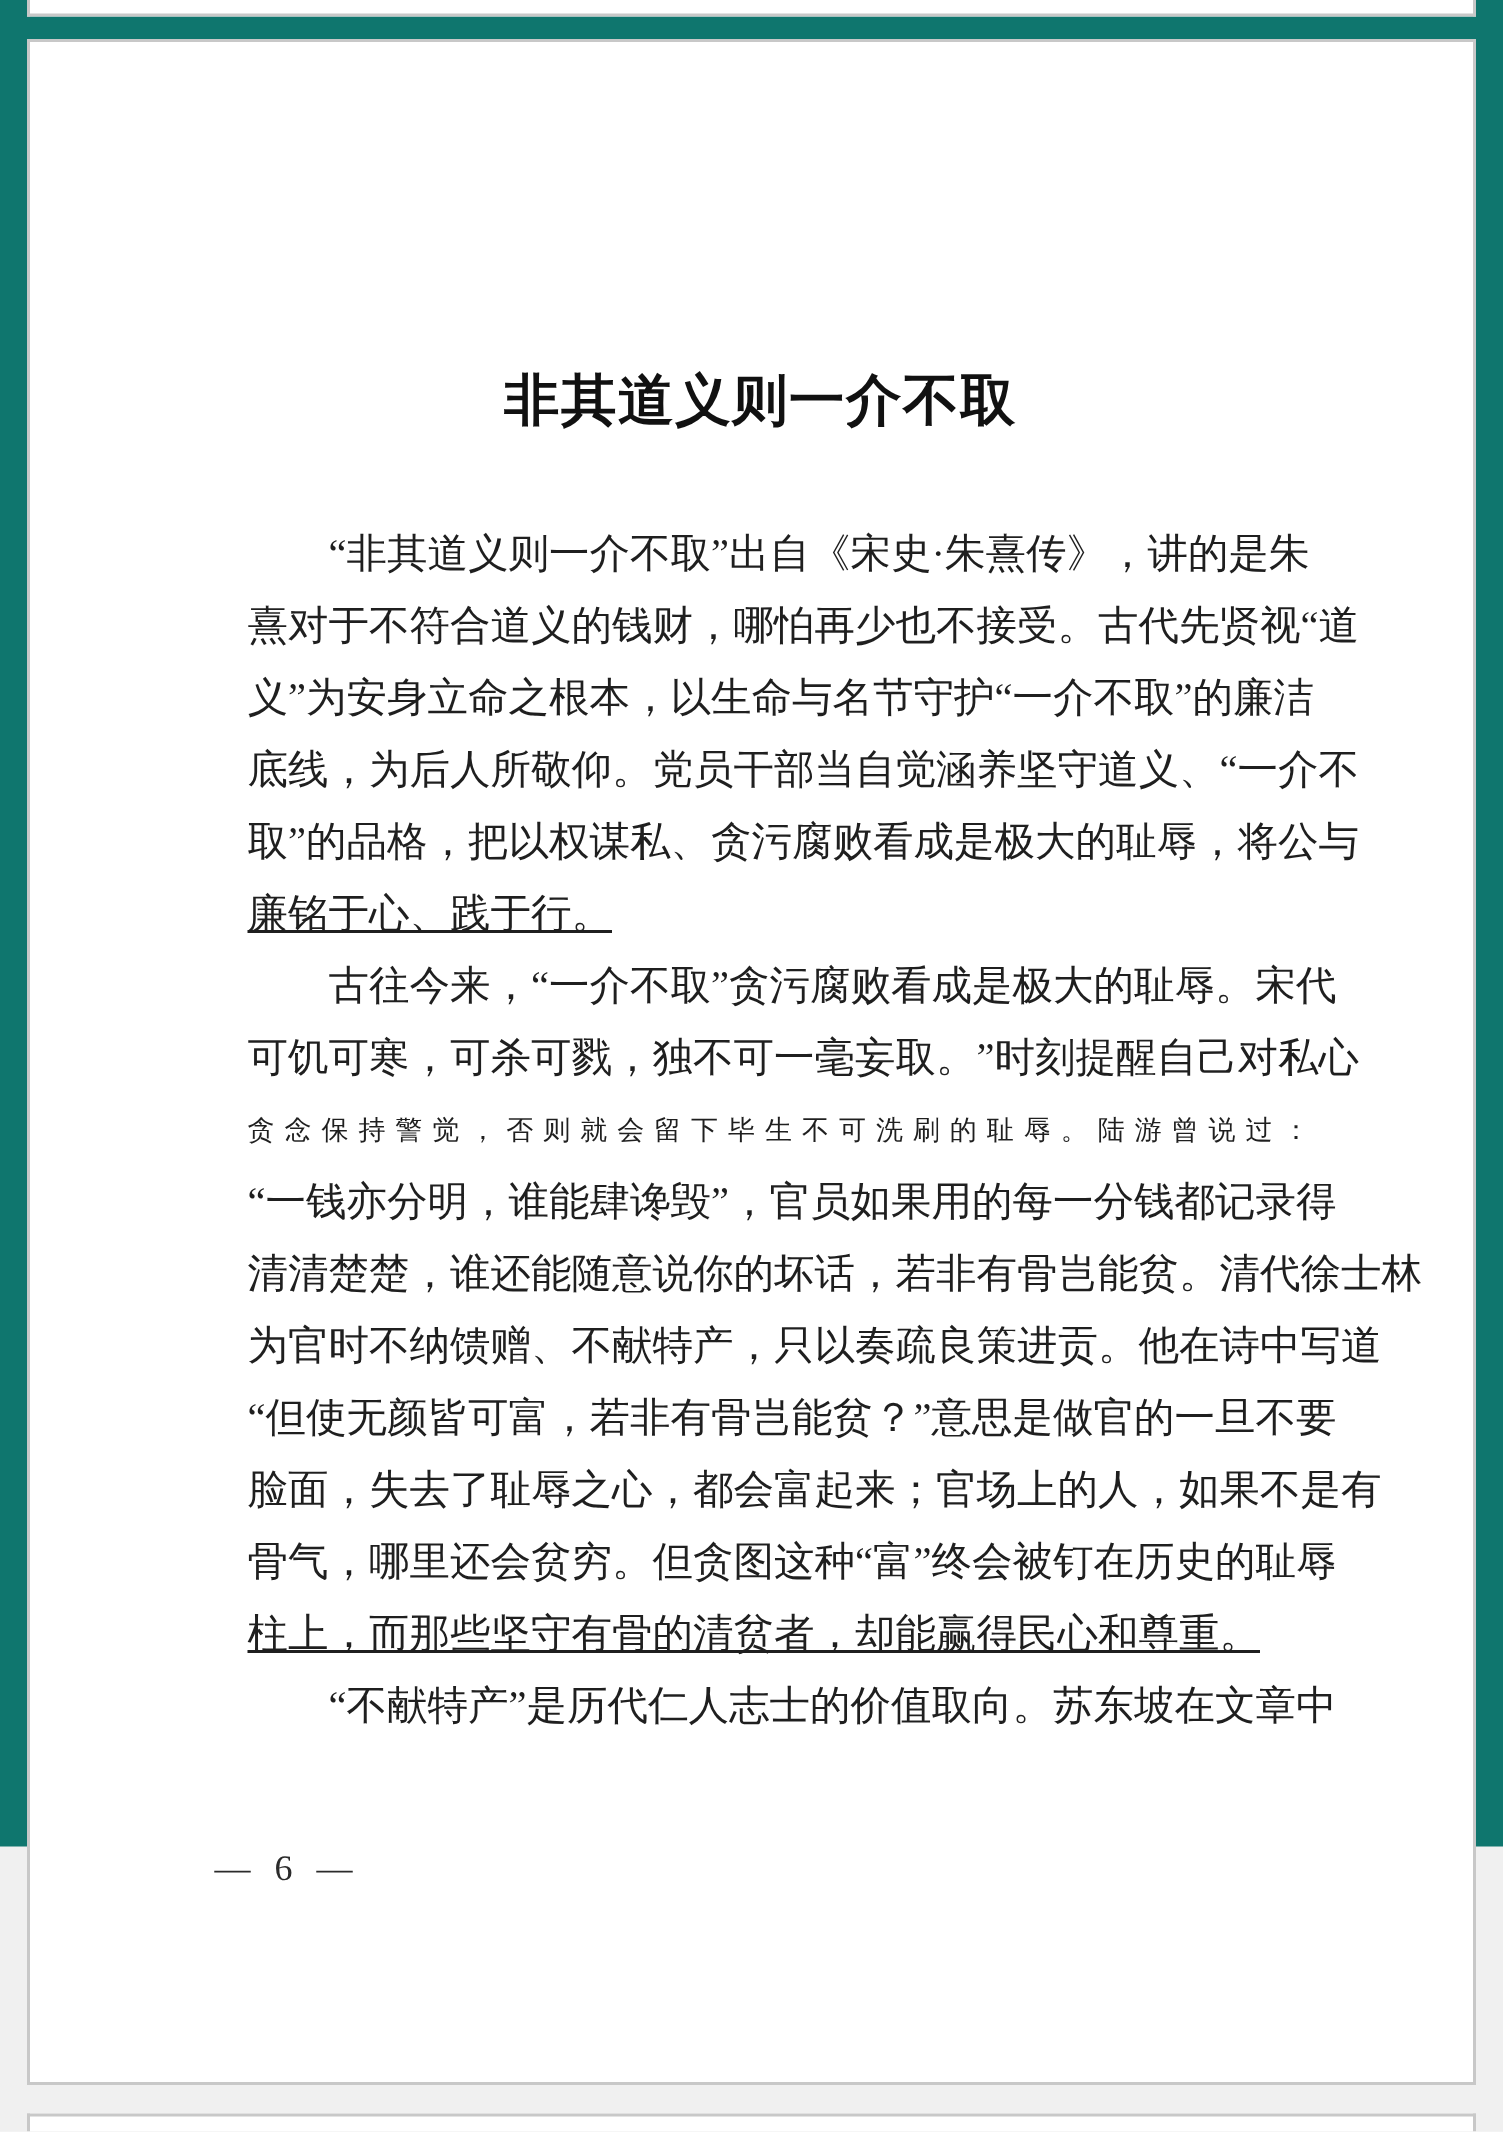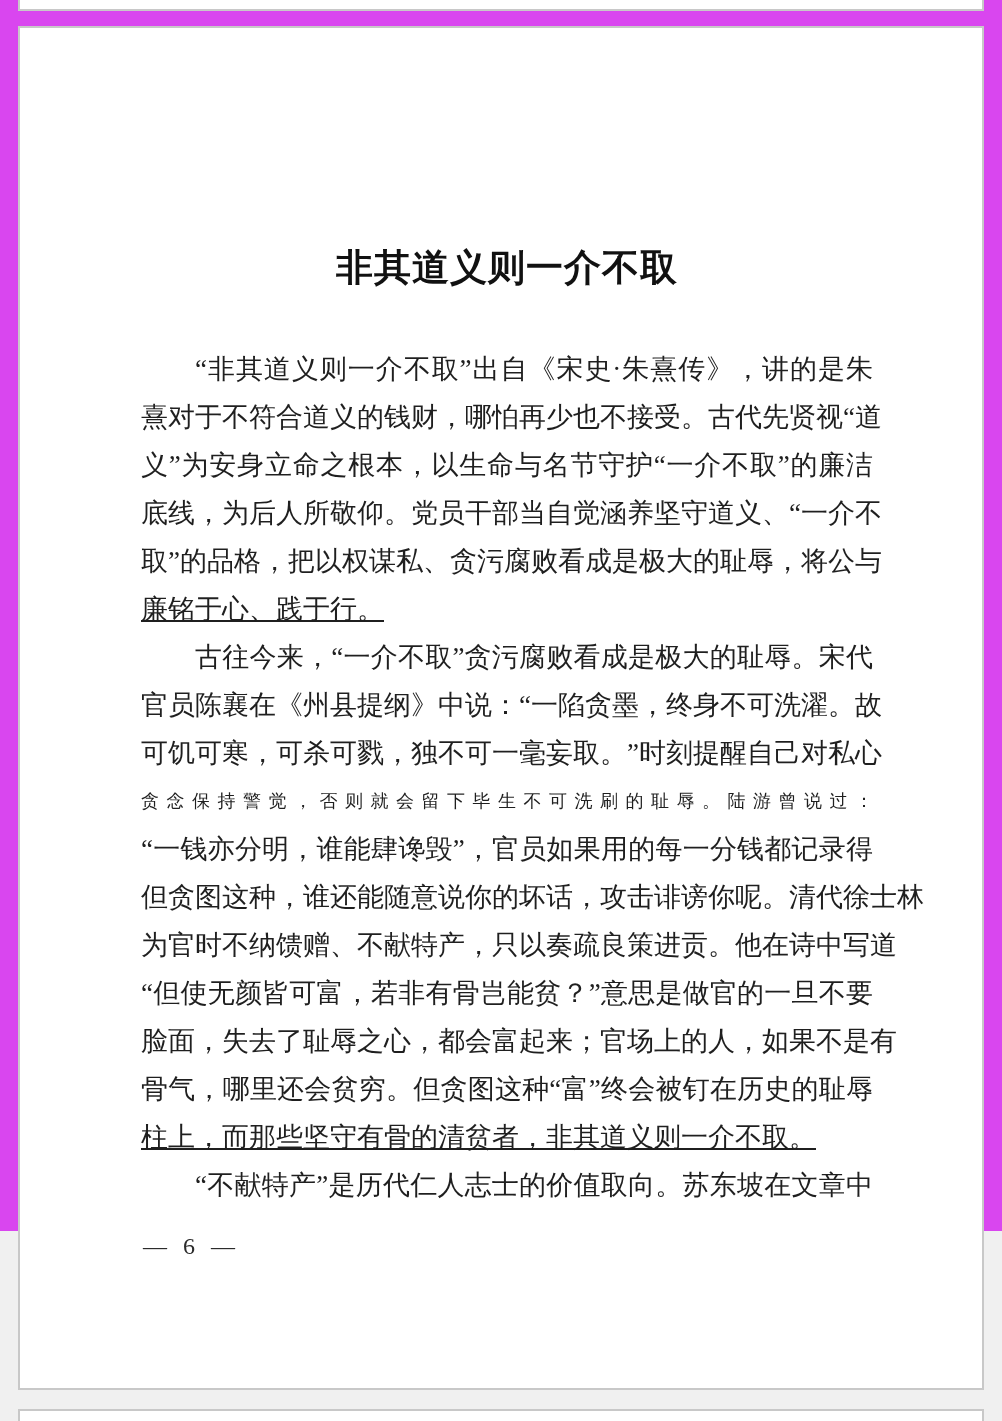--- a/index.html
+++ b/index.html
@@ -8,21 +8,21 @@
     width: 1002px;
     height: 1421px;
     background: #f0f0f0;
     overflow: hidden;
     font-family: "Liberation Serif", serif;
   }
   .viewer {
     position: relative;
     width: 1002px;
     height: 1231px;
-    background: #d946ef;
+    background: #0f766e;
   }
   .page-edge {
     position: absolute;
     left: 18px;
     width: 966px;
     background: #ffffff;
     border: 2px solid #c8c8c8;
     box-sizing: border-box;
   }
   .page-prev {
@@ -50,20 +50,21 @@
     margin: 215px 0 0 0;
     text-align: center;
     font-size: 37px;
     line-height: 50px;
     font-weight: bold;
     color: #111111;
     letter-spacing: 1px;
   }
   .body-text {
     margin-top: 52px;
+    margin-left: 24px;
   }
   .line {
     height: 48px;
     line-height: 48px;
     font-size: 27px;
     color: #1f1f1f;
     text-align: justify;
     text-align-last: justify;
     white-space: nowrap;
     overflow: visible;
@@ -102,30 +103,29 @@
     <div class="body-text">
 
       <div class="line first">“非其道义则一介不取”出自《宋史·朱熹传》，讲的是朱</div>
       <div class="line">熹对于不符合道义的钱财，哪怕再少也不接受。古代先贤视“道</div>
       <div class="line">义”为安身立命之根本，以生命与名节守护“一介不取”的廉洁</div>
       <div class="line">底线，为后人所敬仰。党员干部当自觉涵养坚守道义、“一介不</div>
       <div class="line">取”的品格，把以权谋私、贪污腐败看成是极大的耻辱，将公与</div>
       <div class="line para-end">廉铭于心、践于行。</div>
 
       <div class="line first">古往今来，“一介不取”贪污腐败看成是极大的耻辱。宋代</div>
-      <div class="line">官员陈襄在《州县提纲》中说：“一陷贪墨，终身不可洗濯。故</div>
       <div class="line">可饥可寒，可杀可戮，独不可一毫妄取。”时刻提醒自己对私心</div>
       <div class="line tight">贪念保持警觉，否则就会留下毕生不可洗刷的耻辱。陆游曾说过：</div>
       <div class="line">“一钱亦分明，谁能肆谗毁”，官员如果用的每一分钱都记录得</div>
-      <div class="line">但贪图这种，谁还能随意说你的坏话，攻击诽谤你呢。清代徐士林</div>
+      <div class="line">清清楚楚，谁还能随意说你的坏话，若非有骨岂能贫。清代徐士林</div>
       <div class="line">为官时不纳馈赠、不献特产，只以奏疏良策进贡。他在诗中写道</div>
       <div class="line">“但使无颜皆可富，若非有骨岂能贫？”意思是做官的一旦不要</div>
       <div class="line">脸面，失去了耻辱之心，都会富起来；官场上的人，如果不是有</div>
       <div class="line">骨气，哪里还会贫穷。但贪图这种“富”终会被钉在历史的耻辱</div>
-      <div class="line para-end">柱上，而那些坚守有骨的清贫者，非其道义则一介不取。</div>
+      <div class="line para-end">柱上，而那些坚守有骨的清贫者，却能赢得民心和尊重。</div>
 
       <div class="line first">“不献特产”是历代仁人志士的价值取向。苏东坡在文章中</div>
 
     </div>
 
     <div class="footer">— 6 —</div>
 
   </div>
 
   <div class="page-edge page-next"></div>

